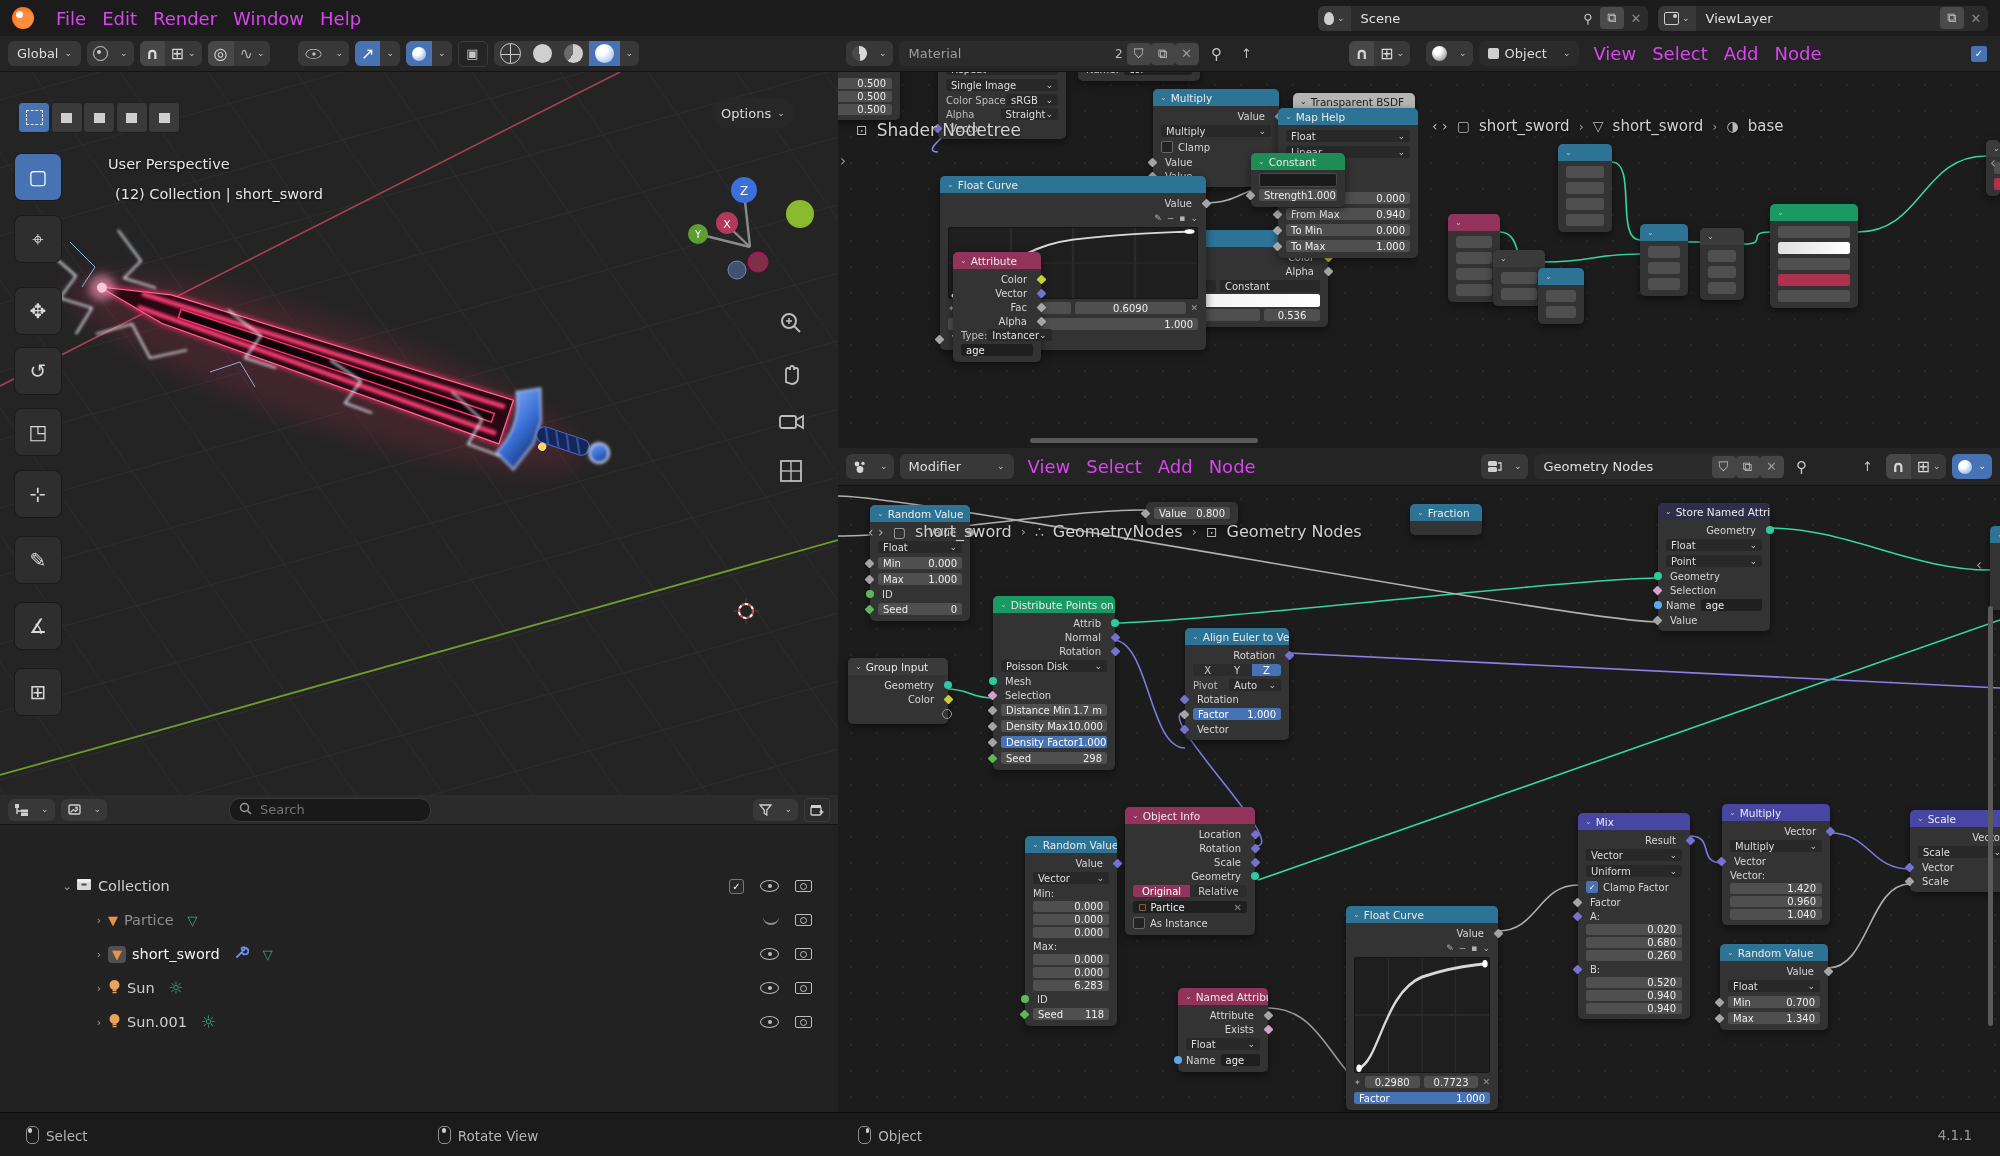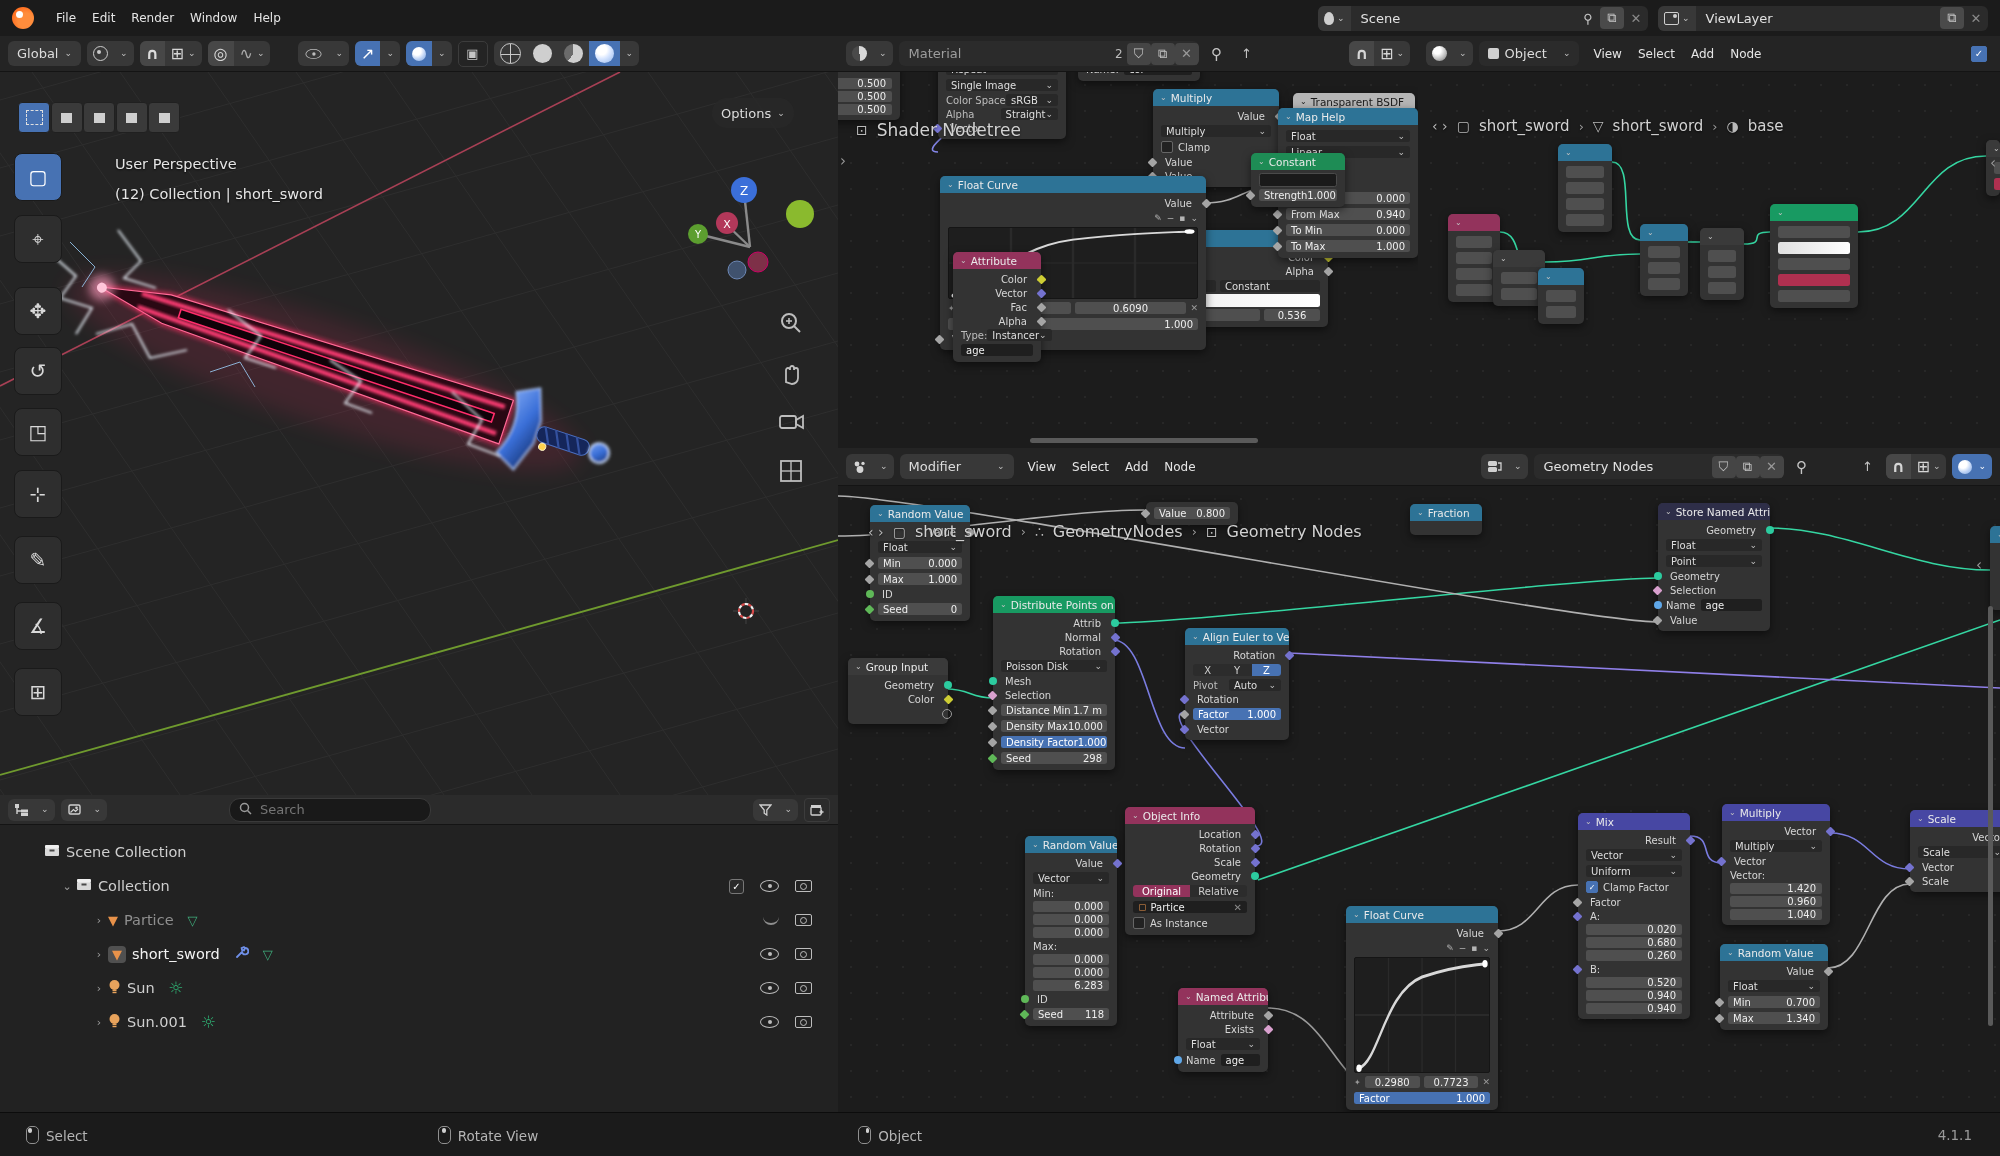--- a/index.html
+++ b/index.html
@@ -12,21 +12,21 @@
         padding:0 8px;box-sizing:border-box;z-index:30;}
   .acontent{position:absolute;left:0;top:36px;right:0;bottom:0;overflow:hidden;}
   .dots{background-image:radial-gradient(circle,#272727 1.1px,transparent 1.1px);background-size:26px 26px;background-color:#1c1c1c;}
   .pill{background:#383838;border-radius:6px;height:25px;display:inline-flex;align-items:center;
         padding:0 9px;color:#dcdcdc;font-size:13px;gap:6px;white-space:nowrap;}
   .pill.dark{background:#2b2b2b;}
   .grp{background:#383838;border-radius:6px;height:25px;display:inline-flex;align-items:center;overflow:hidden;}
   .grp .seg{height:25px;display:inline-flex;align-items:center;padding:0 6px;}
   .seg.on{background:#4772b3;}
   .chev{font-size:9px;color:#c2c2c2;line-height:1;}
-  .menutxt{color:#e5e5e5;font-size:12px;padding:0 8px;cursor:default;}
+  .menutxt{color:#d946ef;font-size:18px;padding:0 8px;cursor:default;}
   .tab{color:#ababab;font-size:13.5px;padding:5px 14px;border-radius:6px 6px 0 0;cursor:default;}
   .tab.active{background:#3a3a3a;color:#ffffff;}
   .icbtn{width:24px;height:22px;border-radius:4px;display:inline-flex;align-items:center;justify-content:center;color:#c5c5c5;font-size:13px;}
   .ball{width:19px;height:19px;border-radius:50%;}
   .vtxt{position:absolute;font-size:14.5px;color:#e6e6e6;text-shadow:0 1px 2px rgba(0,0,0,.7);z-index:6;}
   
   .tbtn{position:absolute;width:46px;height:46px;background:#2e2e2e;border:1px solid #1a1a1a;border-radius:8px;
         display:flex;align-items:center;justify-content:center;font-size:20px;color:#d9d9d9;z-index:7;}
   .tbtn.active{background:#4772b3;color:#fff;}
   .smbtn{position:absolute;width:30px;height:29px;background:#3a3a3a;border:1px solid #202020;border-radius:4px;
@@ -296,21 +296,21 @@
           <polyline points="70,170 95,195 82,215"></polyline>
           <polyline points="210,300 240,290 255,315"></polyline>
         </g>
       </g>
       <g transform="translate(746,539)">
         <circle r="7" fill="none" stroke="#d84a4a" stroke-width="2.2" stroke-dasharray="3.5 3.5"></circle>
         <circle r="7" fill="none" stroke="#f2f2f2" stroke-width="2.2" stroke-dasharray="3.5 3.5" stroke-dashoffset="3.5"></circle>
         <path d="M0,-13 V-8 M0,13 V8 M-13,0 H-8 M13,0 H8" stroke="#3a3a3a" stroke-width="1.4"></path>
       </g>
     </svg>
-    <span class="vtxt" style="left:115px;top:84px;">User Perspective</span>
+    <span class="vtxt" style="left:108px;top:84px;">User Perspective</span>
     <span class="vtxt" style="left:115px;top:114px;">(12) Collection | short_sword</span>
     <span class="pill dark" style="position:absolute;left:712px;top:26px;height:30px;z-index:7;background:rgba(40,40,40,.92);border-radius:15px;">
       <span>Options</span>
         <span class="chev">⌄</span>
     </span>
     <div id="vp-selectmodes">
         <span class="smbtn active" style="left: 18px; top: 30px;">
           <span class="dashsq"></span>
         </span>
         <span class="smbtn" style="left: 50.5px; top: 30px;">
@@ -1575,30 +1575,20 @@
     <span class="icbtn" style="border:1px solid #3c3c3c;border-radius:4px;">
         <svg width="14" height="13">
           <rect x="1" y="4" width="10" height="8" rx="1" fill="none" stroke="#cfcfcf" stroke-width="1.3"></rect>
           <rect x="1" y="2" width="10" height="3" fill="#cfcfcf"></rect>
           <path d="M11,2 h0 M12,4.5 h0" stroke="#cfcfcf"></path>
           <path d="M11.5,7 v4 M9.5,9 h4" stroke="#cfcfcf" stroke-width="1.3"></path>
         </svg>
       </span>
   </div>
   <div class="acontent" id="ol-rows" style="top:30px;background:#222222;">
-      <div class="orow" style="top: 14px; padding-left: 28px;">
-        <span class="arr"></span>
-        <span class="oric"><svg width="16" height="13">
-            <rect x="1" y="4" width="14" height="8" rx="1" fill="#d9d9d9"></rect>
-            <rect x="1" y="1" width="14" height="3.4" rx="1" fill="#efefef"></rect>
-            <rect x="5.5" y="5.5" width="5" height="2" fill="#4a4a4a"></rect>
-          </svg></span>
-        <span>Scene Collection</span>
-        <span style="position: absolute; right: 26px; display: flex; gap: 16px; align-items: center;"></span>
-      </div>
       <div class="orow" style="top: 48px; padding-left: 60px;">
         <span class="arr">⌄</span>
         <span class="oric"><svg width="16" height="13">
             <rect x="1" y="4" width="14" height="8" rx="1" fill="#d9d9d9"></rect>
             <rect x="1" y="1" width="14" height="3.4" rx="1" fill="#efefef"></rect>
             <rect x="5.5" y="5.5" width="5" height="2" fill="#4a4a4a"></rect>
           </svg></span>
         <span>Collection</span>
         <span style="position: absolute; right: 26px; display: flex; gap: 16px; align-items: center;">
           <span class="ocheck">✓</span>

